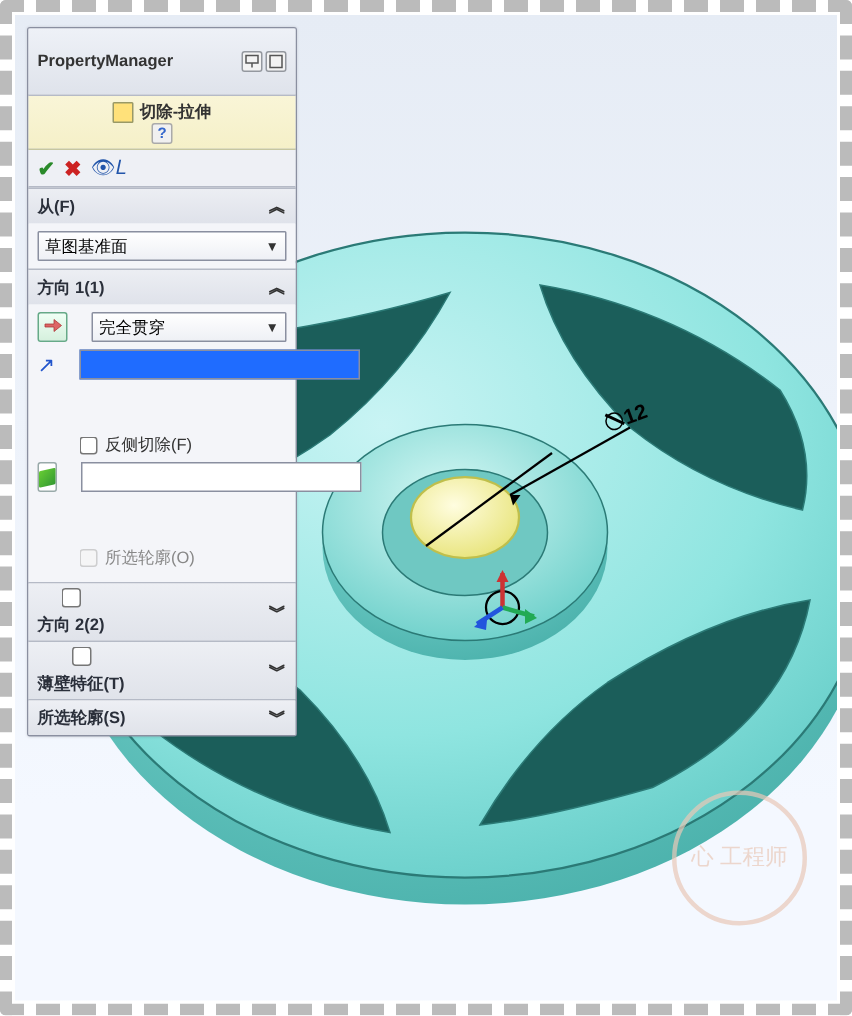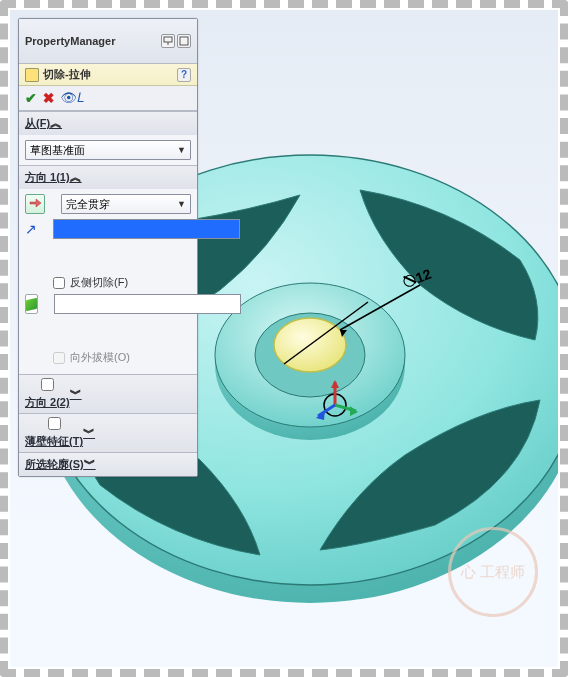--- a/index.html
+++ b/index.html
@@ -71,42 +71,43 @@
   width: 14px; height: 14px; border: 1px solid #94989f; border-radius: 2px;
   background: #f3f3f3; display: flex; align-items: center; justify-content: center;
   font-size: 9px; color: #444;
 }
 
 .feature-name {
   display: flex; align-items: center; justify-content: space-between;
   padding: 3px 6px;
   background: linear-gradient(180deg, #f9f5d7 0%, #f5f0c8 100%);
   border-bottom: 1px solid #c6c6a0;
+  flex-direction: column;
 }
 .feature-name-left { display: flex; align-items: center; gap: 4px; font-weight: bold; color: #333; }
 .feature-icon { width: 14px; height: 14px; border: 1px solid #996; background: #ffe17a; border-radius: 1px; position: relative; }
 .help-btn { width: 14px; height: 14px; border: 1px solid #aaa; border-radius: 2px; background: #f0f0f0; display: flex; align-items:center; justify-content:center; font-size: 10px; color: #3366cc; font-weight: bold; }
 
 .action-row {
   display: flex; gap: 6px; padding: 4px 6px;
   background: #eef0f5;
   border-bottom: 1px solid #b5bac6;
 }
 .action-ok { color: #2a8a2a; font-size: 14px; font-weight: bold; }
 .action-cancel { color: #c22; font-size: 14px; font-weight: bold; }
 .action-preview { color: #2255aa; font-size: 13px; }
 
 .section {
   border-top: 1px solid #b5bac6;
 }
 .section-header {
-  display: flex; align-items: center; 
+  display: flex; align-items: center; justify-content: space-between;
   padding: 3px 6px;
   background: linear-gradient(180deg, #eceef3 0%, #dfe2ea 100%);
-  font-weight: bold; color: #2a2f3a; text-decoration: underline;
+  font-weight: bold; color: #2a2f3a;
 }
 .section-header .chev { font-size: 12px; color: #333; }
 .section-header .chkbox { display:flex; align-items:center; gap:4px; font-weight: bold; flex-direction: column; }
 .section-body { padding: 5px 6px; background: #f4f5f9; }
 
 .dropdown {
   width: 100%; height: 20px;
   border: 1px solid #8a8fa0; border-radius: 1px;
   background: linear-gradient(180deg,#fff,#eef0f5);
   display: flex; align-items: center; justify-content: space-between;
@@ -286,21 +287,21 @@
         <span>反侧切除(F)</span>
       </div>
       <div class="row-group">
         <div class="draft-icon">
             <span></span>
           </div>
         <input class="draft-input" value="" style="">
       </div>
       <div class="chk-row disabled">
         <input type="checkbox" disabled="" style="">
-        <span>向外拔模(O)</span>
+        <span>所选轮廓(O)</span>
       </div>
     </div>
   </div>
 
   <div class="collapsed-section">
     <div class="section-header">
       <span class="chkbox">
         <input type="checkbox" style="">
         <span>方向 2(2)</span>
       </span>

